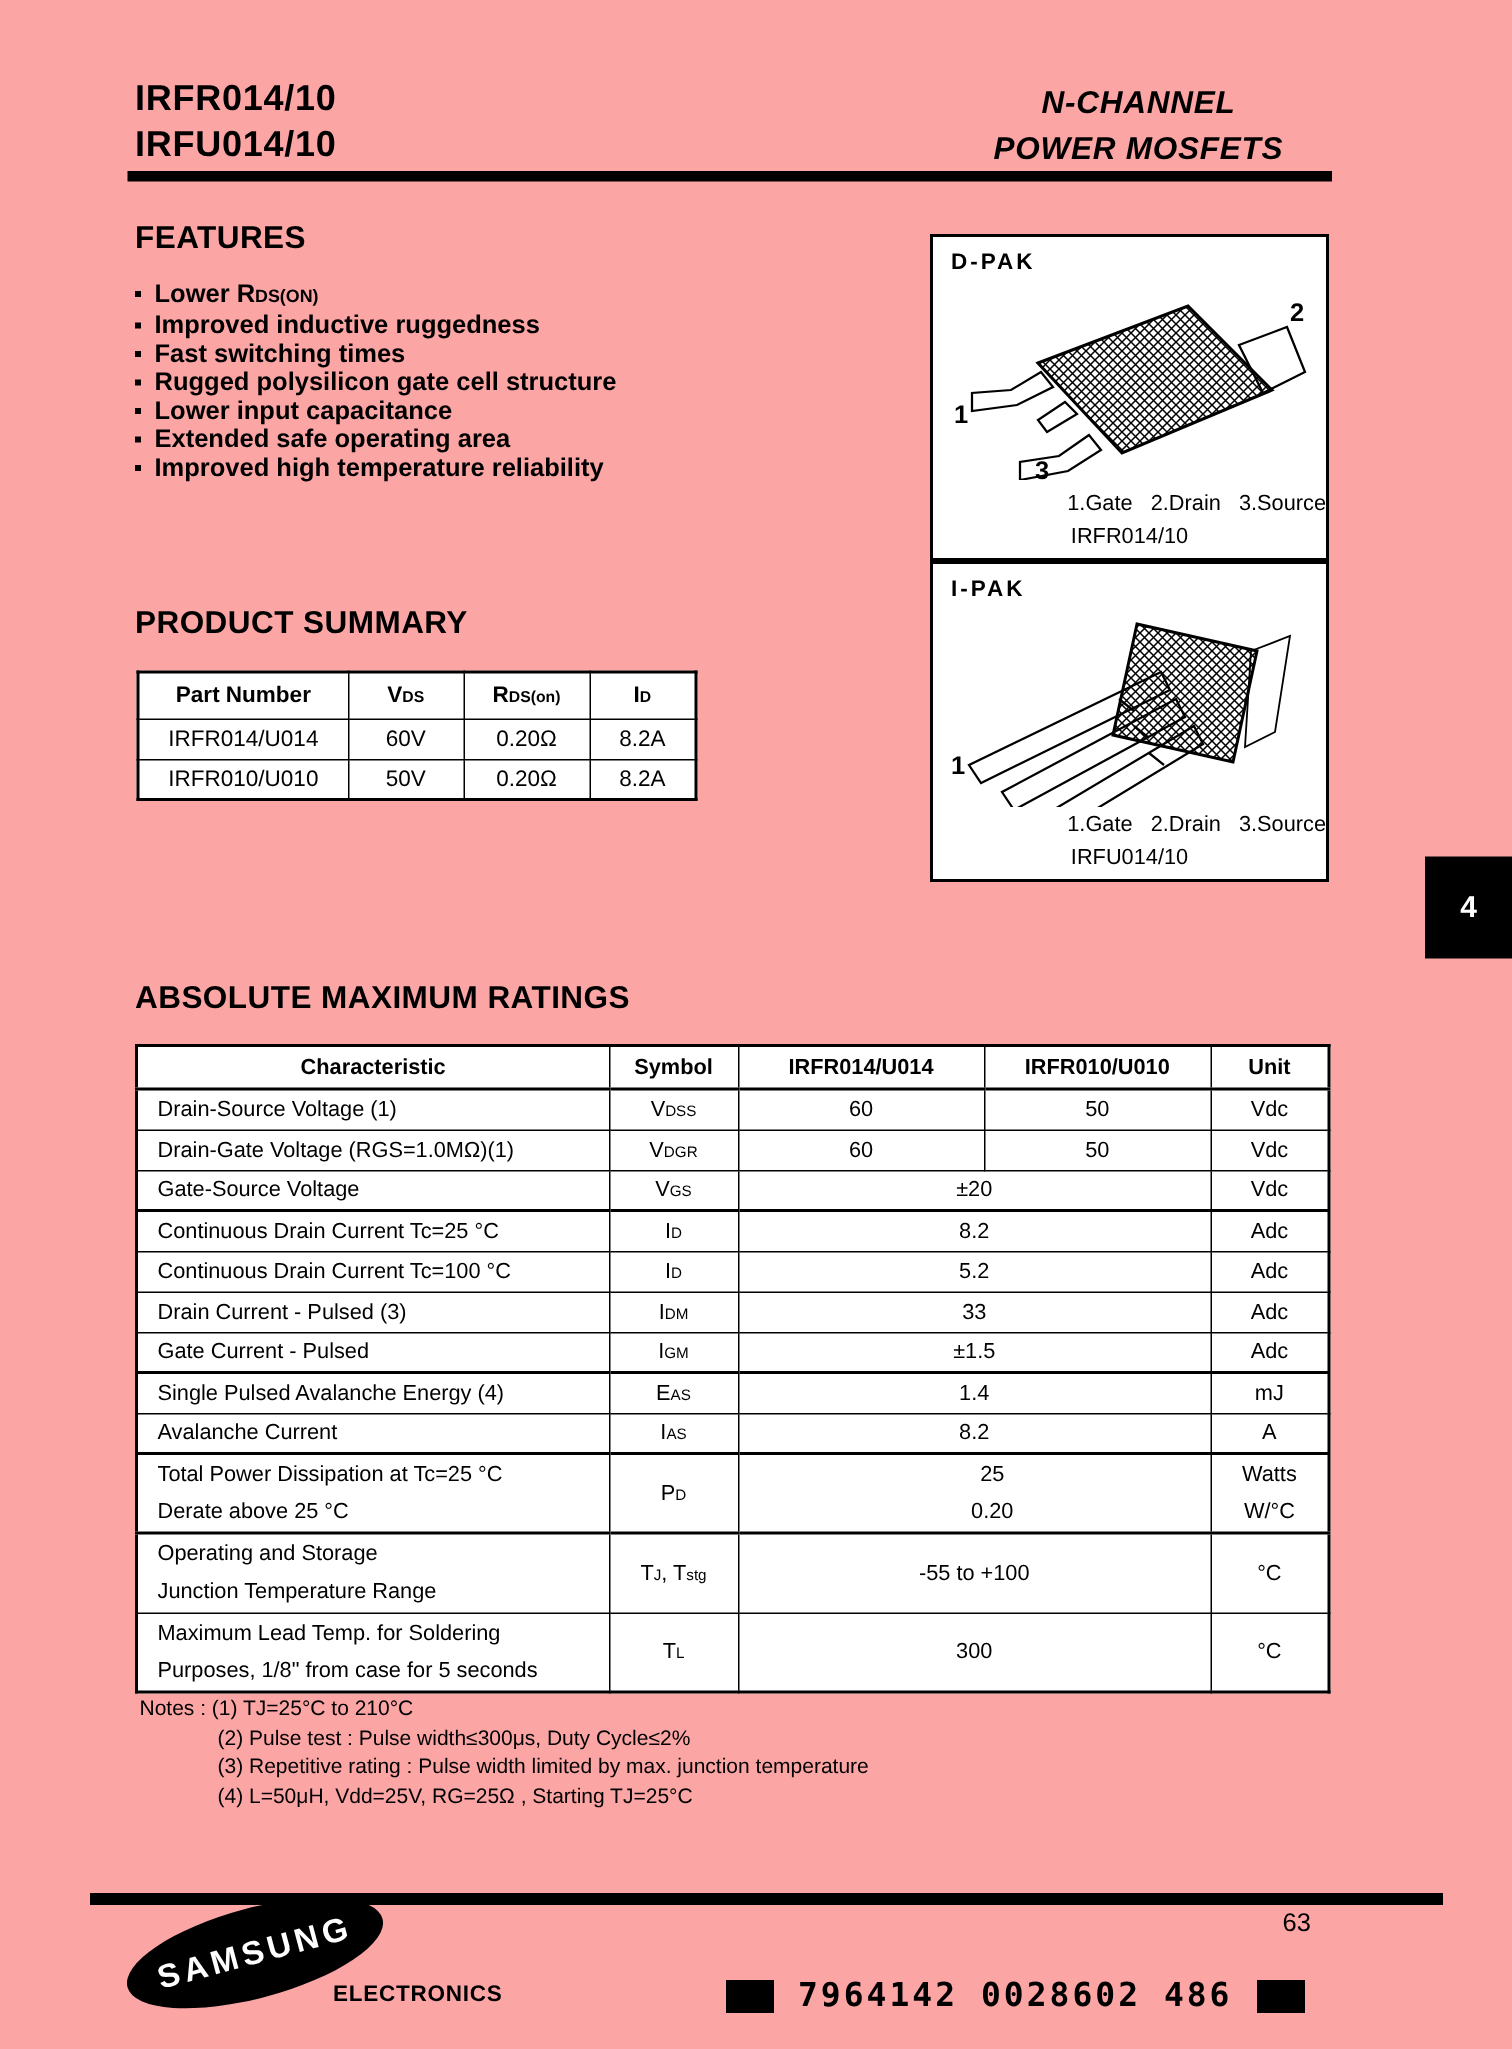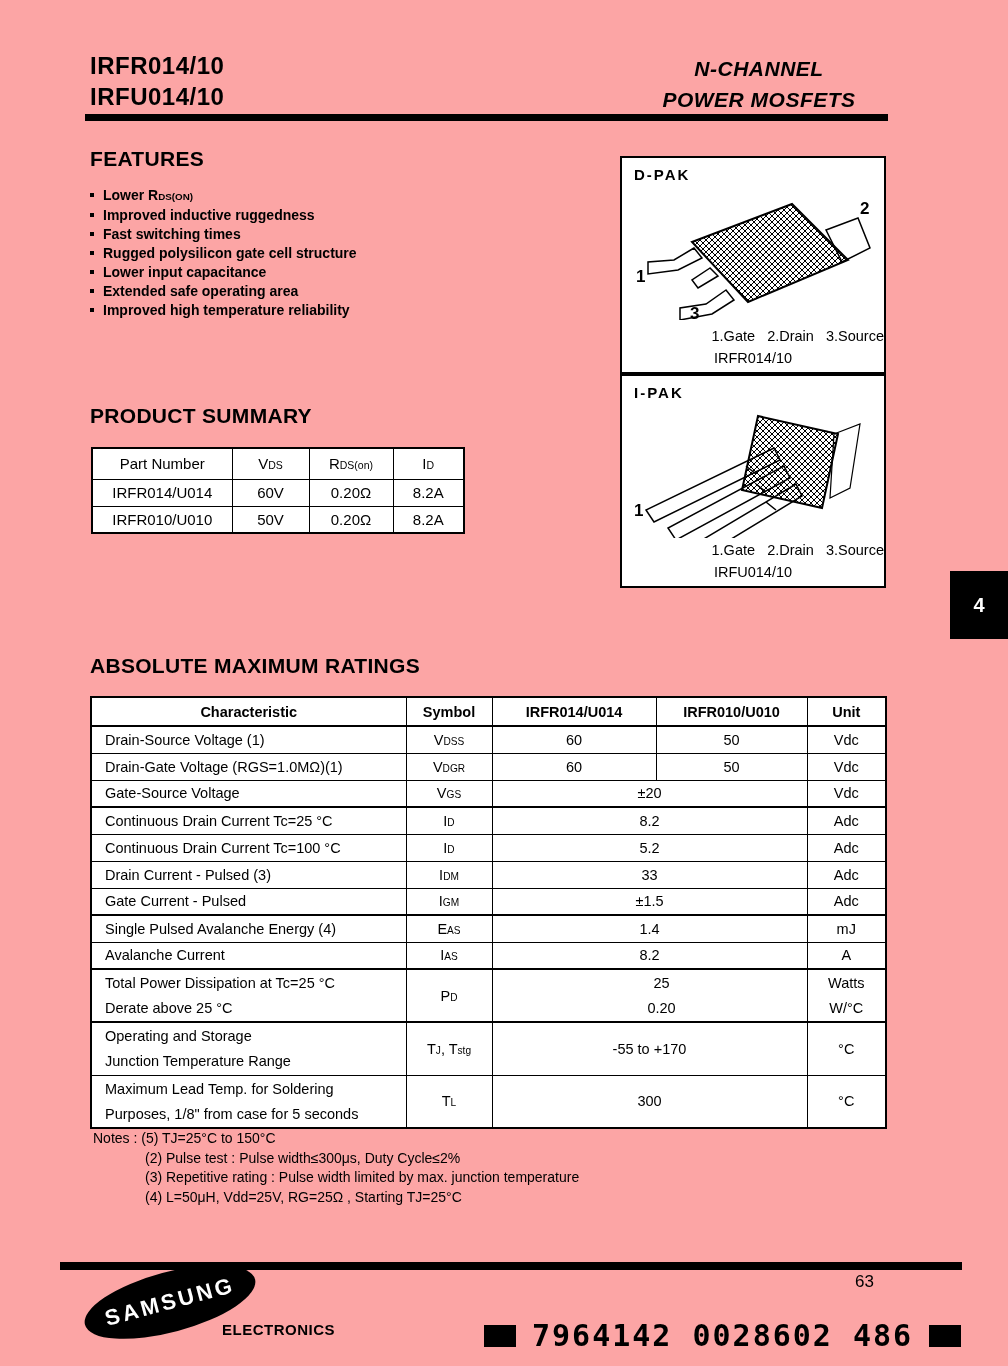--- a/index.html
+++ b/index.html
@@ -11,37 +11,37 @@
   
   .hdr-left { left:90px; top:50px; font-size:24px; font-weight:700; line-height:31px; letter-spacing:.5px; }
   .hdr-right { left:630px; top:53px; width:258px; text-align:center; font-size:21px; font-weight:700; font-style:italic; line-height:31px; letter-spacing:.5px; }
   .rule { background:#000; }
 
   
   .sec-title { font-size:21px; font-weight:700; letter-spacing:.3px; }
 
   
   .feat { list-style:none; margin-top:15px; }
-  .feat li { font-size:14px; font-weight:700; line-height:19px; white-space:nowrap; }
+  .feat li { font-size:17px; font-weight:700; line-height:19px; white-space:nowrap; }
   .feat li::before { content:""; display:inline-block; width:4px; height:4px; background:#000; margin-right:9px; vertical-align:3px; }
 
   
   .pkg-box { border:2px solid #000; background:#fff; }
   .box-label { position:absolute; left:12px; top:8px; font-size:15px; font-weight:700; letter-spacing:2px; }
   .pkg-cap { position:absolute; left:0; width:100%; text-align:right; font-size:14.5px; white-space:pre; }
   .pkg-part { position:absolute; left:0; width:100%; text-align:center; font-size:14.5px; }
 
   
   .sub { font-size:.7em; font-weight:inherit; }
 
   
   table { border-collapse:collapse; table-layout:fixed; background:#fff; }
   .ps { border:2px solid #000; }
   .ps th, .ps td { border:1.5px solid #000; text-align:center; font-size:15px; }
-  .ps th { height:31px; font-weight:400; }
+  .ps th { height:31px; font-weight:700; }
   .ps td { height:27px; font-weight:400; }
 
   
   .tab4 { background:#000; color:#fff; display:flex; align-items:center; justify-content:center; font-size:20px; font-weight:700; }
 
   
   .amr { border:2.5px solid #000; width:795px; }
   .amr th, .amr td { border:1px solid #000; font-size:14.5px; }
   .amr thead th { height:29px; font-weight:700; border-bottom:2.5px solid #000; text-align:center;margin-left:16px; }
   .amr td { height:27px; text-align:center; font-weight:400;margin-left:36px; }
@@ -55,21 +55,21 @@
   .notes { font-size:14px; line-height:19.5px; }
   .notes .indent { padding-left:52px; }
 
   
   .logo-ellipse { width:176px; height:60px; background:#000; border-radius:50%; transform:rotate(-15deg); display:flex; align-items:center; justify-content:center; }
   .logo-ellipse span { color:#fff; font-size:22px; font-weight:700; letter-spacing:3px; }
   .electronics { font-size:15px; font-weight:700; letter-spacing:.5px; }
   .pageno { font-size:17px; }
   .barcode { display:flex; align-items:center; gap:16px; }
   .barcode .sq { width:32px; height:22px; background:#000; }
-  .barcode .code { font-family:"DejaVu Sans Mono", monospace; font-size:30px; font-weight:700; letter-spacing:2px; white-space:pre; }
+  .barcode .code { font-family:"DejaVu Sans Mono", monospace; font-size:22px; font-weight:700; letter-spacing:2px; white-space:pre; }
 
   svg text { font-family:"Liberation Sans", sans-serif; font-weight:700; }
 </style>
 </head>
 <body>
 
 <div class="page">
 
   <div class="abs hdr-left">
     <div>IRFR014/10</div>
@@ -268,39 +268,39 @@
         </td>
       </tr>
       <tr class="h2">
         <td class="c">
           <div class="dual">
               <div>Operating and Storage</div>
               <div>Junction Temperature Range</div>
             </div>
         </td>
         <td><span>T</span><span class="sub">J</span><span>, T</span><span class="sub">stg</span></td>
-        <td colspan="2">-55 to +170</td>
+        <td colspan="2">-55 to +100</td>
         <td>°C</td>
       </tr>
       <tr class="h2">
         <td class="c">
           <div class="dual">
               <div>Maximum Lead Temp. for Soldering</div>
               <div>Purposes, 1/8" from case for 5 seconds</div>
             </div>
         </td>
         <td><span>T</span><span class="sub">L</span></td>
         <td colspan="2">300</td>
         <td>°C</td>
       </tr>
     </tbody>
   </table>
 
   <div class="abs notes" style="left:93px; top:1129px;">
-    <div>Notes : (5) TJ=25°C to 150°C</div>
+    <div>Notes : (1) TJ=25°C to 210°C</div>
     <div class="indent">(2) Pulse test : Pulse width≤300μs, Duty Cycle≤2%</div>
     <div class="indent">(3) Repetitive rating : Pulse width limited by max. junction temperature</div>
     <div class="indent">(4) L=50μH, Vdd=25V, RG=25Ω , Starting TJ=25°C</div>
   </div>
 
   <div class="abs rule" style="left:60px; top:1262px; width:902px; height:8px;"></div>
   <div class="abs" style="left:82px; top:1272px;">
     <div class="logo-ellipse">
       <span>SAMSUNG</span>
     </div>

